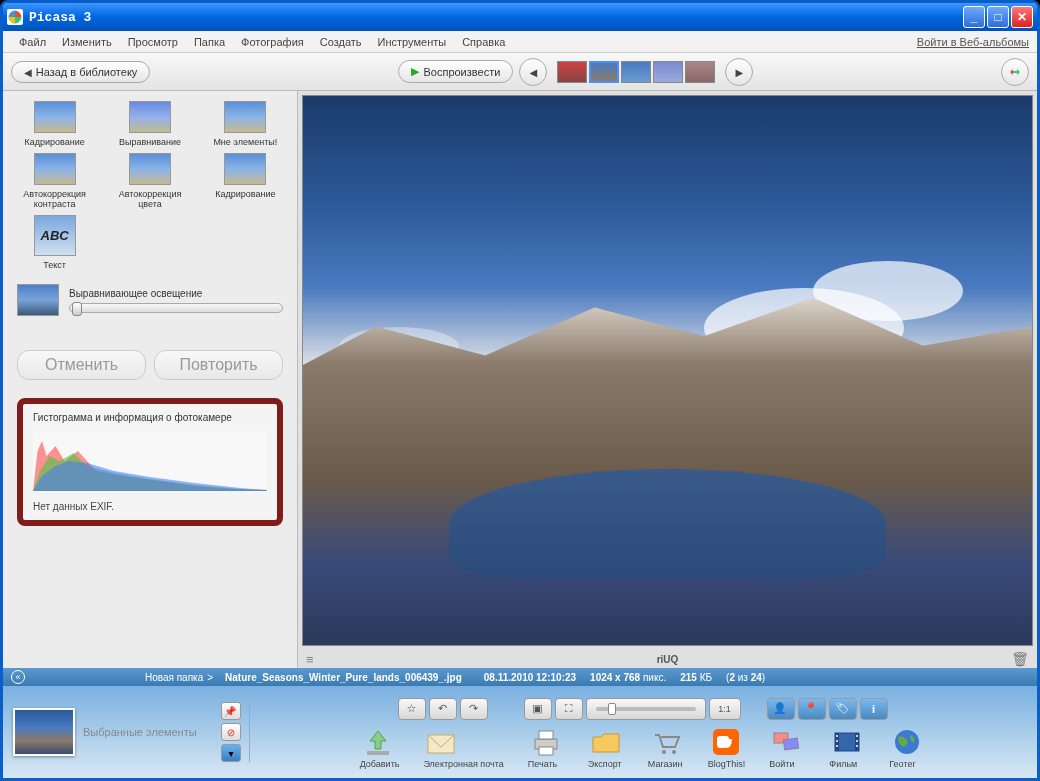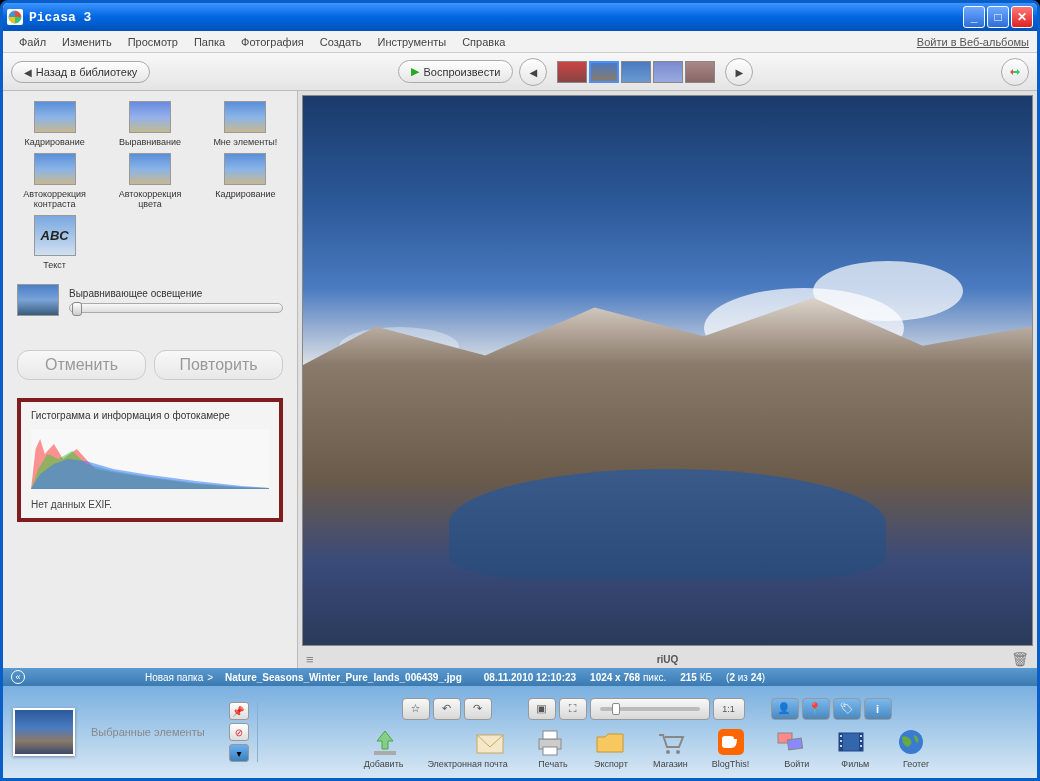--- a/index.html
+++ b/index.html
@@ -48,21 +48,21 @@
 .fill-light { padding: 4px 14px; display: flex; align-items: center; gap: 10px; }
 .fill-light .fl-thumb { width: 42px; height: 32px; border: 1px solid #999; background: linear-gradient(to bottom, #4a7fc8 0%, #7aa4d8 50%, #3a5a7a 100%); }
 .fl-right { flex: 1; }
 .fl-label { font-size: 10px; color: #333; margin-bottom: 4px; }
 .fl-slider { width: 100%; height: 10px; background: linear-gradient(to bottom, #f8f8f8, #ddd); border: 1px solid #aaa; border-radius: 5px; position: relative; }
 .fl-slider .knob { position: absolute; left: 2px; top: -2px; width: 10px; height: 14px; background: linear-gradient(to bottom, #fff, #ccc); border: 1px solid #888; border-radius: 3px; }
 
 .undo-row { display: flex; gap: 8px; padding: 30px 14px 12px; }
 .undo-btn { flex: 1; text-align: center; font-size: 16px; color: #999; background: linear-gradient(to bottom, #f8f8f8, #e8e8e8); border: 1px solid #ccc; border-radius: 12px; padding: 5px 0; cursor: default; }
 
-.histogram-box { margin: 6px 14px; border: 4px solid #7f1d1d; border-radius: 0; background: #f4f4f4; padding: 8px 10px; }
+.histogram-box { margin: 6px 14px; border: 6px solid #7f1d1d; border-radius: 8px; background: #f4f4f4; padding: 8px 10px; }
 .histogram-title { font-size: 10px; color: #333; margin-bottom: 8px; }
 .histogram { width: 100%; height: 60px; position: relative; background: #f8f8f8; border-bottom: 1px solid #ddd; margin-bottom: 10px; }
 .histogram svg { width: 100%; height: 60px; }
 .exif { font-size: 10px; color: #444; }
 
 .viewer { flex: 1; display: flex; flex-direction: column; background: #e0e0e0; position: relative; }
 .image-area { flex: 1; margin: 4px; border: 1px solid #888; position: relative; overflow: hidden; background: linear-gradient(to bottom, #1a3a6a 0%, #2c5a9a 20%, #4a7ac0 35%, #e8e8e8 50%, #c8c8c8 52%, #6a5a4a 70%, #3a4a7a 85%, #2a3a5a 100%); }
 .cloud { position: absolute; background: rgba(255,255,255,0.7); border-radius: 50%; }
 .mountain { position: absolute; bottom: 30%; left: 0; right: 0; height: 35%; background: linear-gradient(to bottom, #e8e0d8 0%, #8a7a6a 40%, #6a5a4a 100%); clip-path: polygon(0 40%, 10% 20%, 25% 35%, 40% 10%, 55% 25%, 70% 5%, 85% 30%, 100% 20%, 100% 100%, 0 100%); }
 .water { position: absolute; bottom: 12%; left: 20%; right: 20%; height: 20%; background: linear-gradient(to bottom, #3a5a8a, #2a4a7a); border-radius: 50% 50% 20% 20%; }
@@ -71,36 +71,36 @@
 .caption-row .cap-handle { margin-right: auto; color: #888; font-size: 13px; }
 .caption-row .cap-text { position: absolute; left: 50%; transform: translateX(-50%); font-weight: bold; color: #555; }
 .caption-row .trash { margin-left: auto; cursor: pointer; font-size: 14px; color: #777; }
 
 .statusbar { height: 18px; background: linear-gradient(to bottom, #5a9ad0, #3a7ab0); color: #fff; font-size: 10px; display: flex; align-items: center; padding: 0 8px; gap: 14px; }
 .statusbar .collapse { width: 14px; height: 14px; border: 1px solid #fff; border-radius: 7px; display: flex; align-items: center; justify-content: center; font-size: 9px; cursor: pointer; margin-right: 4px; }
 .statusbar .sb-bold { font-weight: bold; padding-left: 8px; }
 
 .bottombar { height: 92px; background: linear-gradient(to bottom, #7ab0e0, #d8e8f4); display: flex; align-items: center; padding: 4px 10px; gap: 8px; }
 .sel-thumb { width: 62px; height: 48px; border: 2px solid #fff; box-shadow: 0 1px 3px rgba(0,0,0,0.4); background: linear-gradient(to bottom, #2a5a9a 0%, #4a7ac0 40%, #8a7a6a 70%, #3a4a6a 100%); }
-.sel-label { font-size: 11px; color: #888; margin-left: 8px; width: 130px; }
+.sel-label { font-size: 11px; color: #888; width: 130px; }
 .pin-col { display: flex; flex-direction: column; gap: 3px; }
 .pin-btn { width: 20px; height: 18px; background: linear-gradient(to bottom, #fff, #ddd); border: 1px solid #999; border-radius: 3px; cursor: pointer; display: flex; align-items: center; justify-content: center; font-size: 10px; }
 .vdiv { width: 1px; height: 60px; background: #8ab0d0; }
 
 .toolcol { flex: 1; display: flex; flex-direction: column; }
 .toolrow1 { display: flex; gap: 3px; align-items: center; justify-content: center; height: 26px; }
 .tr1-btn { width: 28px; height: 22px; background: linear-gradient(to bottom, #f8f8f8, #d8d8d8); border: 1px solid #999; border-radius: 4px; cursor: pointer; display: flex; align-items: center; justify-content: center; font-size: 11px; color: #555; }
 .tr1-long { width: 120px; height: 22px; background: linear-gradient(to bottom, #f8f8f8, #d8d8d8); border: 1px solid #999; border-radius: 4px; display: flex; align-items: center; justify-content: center; }
 .tr1-long .zoom-track { width: 100px; height: 4px; background: #bbb; border-radius: 2px; position: relative; }
 .tr1-long .zoom-knob { position: absolute; left: 12px; top: -4px; width: 8px; height: 12px; background: #fff; border: 1px solid #888; border-radius: 2px; }
 .blue-btn { background: linear-gradient(to bottom, #7ab8f0, #4a88c0); color: #fff; }
 .pin-icon { color: #d33; }
 
 .toolrow2 { display: flex; gap: 24px; align-items: center; justify-content: center; padding-top: 4px; }
-.action { display: flex; flex-direction: column; align-items: flex-end; font-size: 9px; color: #444; cursor: pointer; gap: 2px; }
+.action { display: flex; flex-direction: column; align-items: flex-start; font-size: 9px; color: #444; cursor: pointer; gap: 2px; }
 .action .aicon { width: 36px; height: 32px; display: flex; align-items: center; justify-content: center; }
 .action .aicon svg { width: 34px; height: 30px; }
 .action span { text-align: center; line-height: 1; }
 </style>
 </head>
 <body>
 
 <div class="window">
   <div class="titlebar">
     <span class="titlebar-icon">

